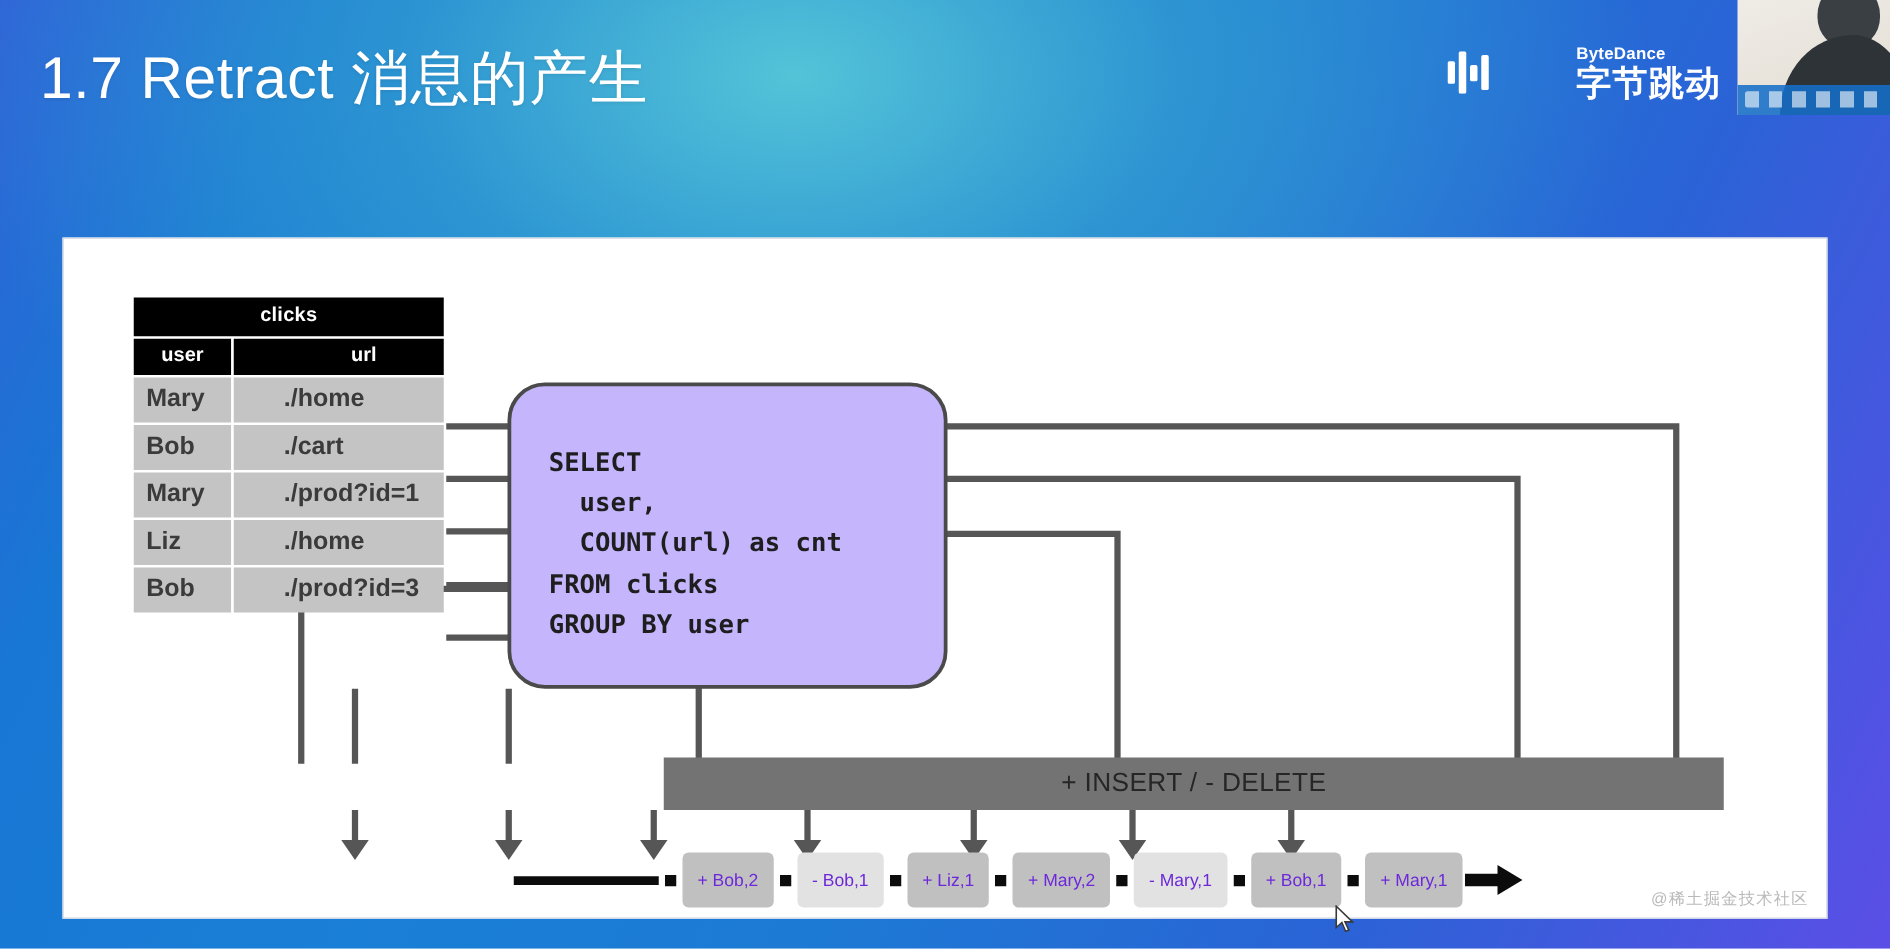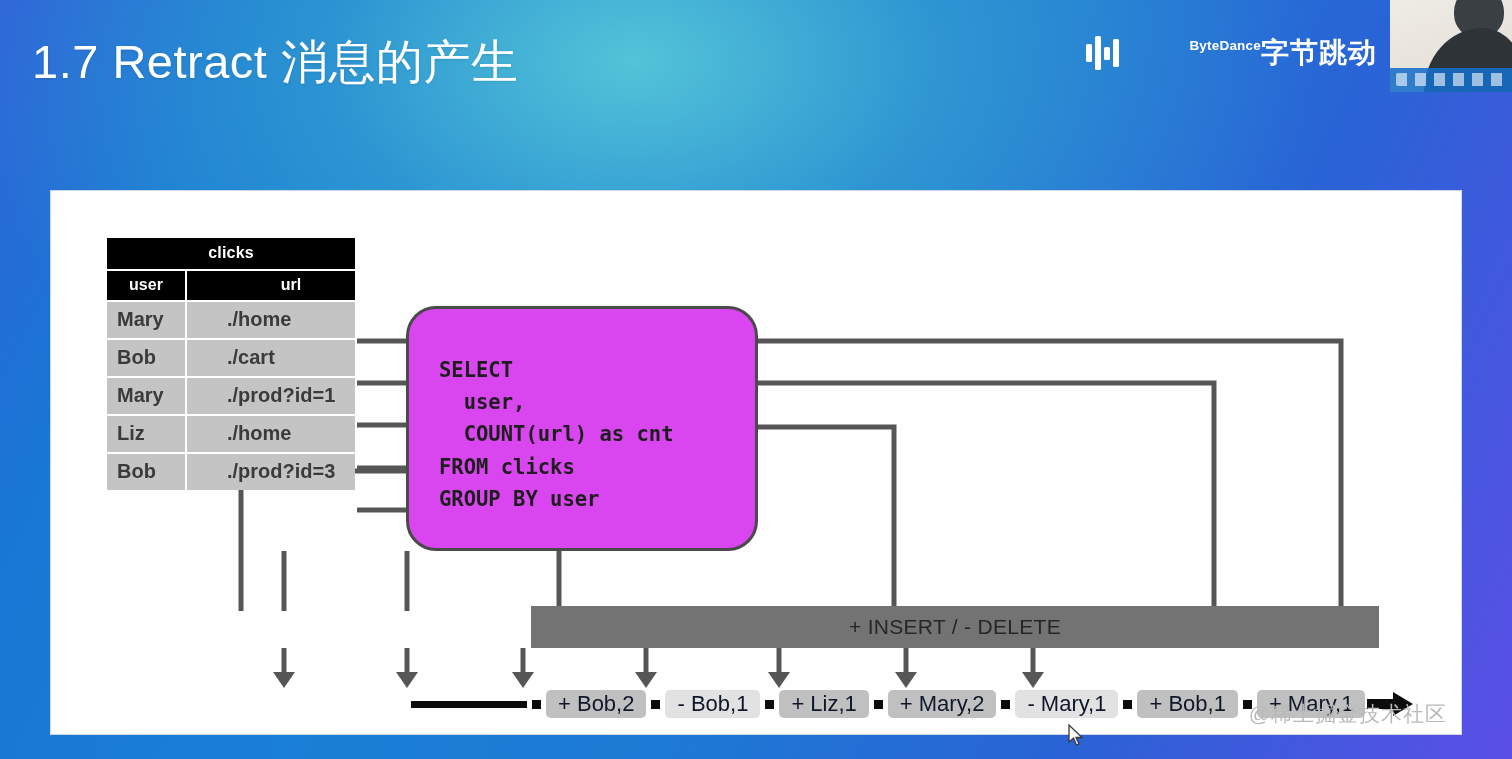--- a/index.html
+++ b/index.html
@@ -29,21 +29,21 @@
     text-shadow: 0 1px 3px rgba(0,0,0,0.10);
   }
 
   
   .brand {
     position: absolute;
     right: 135px; top: 36px;
     display: flex; align-items: center; gap: 11px;
   }
   .brand-mark { display: block; }
-  .brand-text { display: flex; flex-direction: row; line-height: 1; margin-left: 48px; }
+  .brand-text { display: flex; flex-direction: column; line-height: 1; margin-left: 48px; }
   .brand-en {
     font-size: 13.5px; color: #ffffff; font-weight: 700;
     letter-spacing: 0.2px; margin-bottom: 3px;
   }
   .brand-cn {
     font-size: 28px; color: #ffffff; font-weight: 700;
     letter-spacing: 1px;
   }
 
   
@@ -120,21 +120,21 @@
   }
   .col-user { width: 78px; }
   .col-url  { width: 168px; padding-left: 40px; }
   .sp { width: 2px; background: #ffffff; padding: 0; }
 
   
   .sql-box {
     position: absolute;
     left: 355px; top: 115px;
     width: 352px; height: 245px;
-    background: #d946ef;
+    background: #c4b5fd;
     border: 3px solid #4a4a4a;
     border-radius: 30px;
   }
   .sql-code {
     position: absolute;
     left: 30px; top: 45px;
     font-family: "DejaVu Sans Mono", monospace;
     font-size: 20.5px;
     line-height: 1.57;
     color: #1e1e1e;
@@ -161,41 +161,41 @@
   .stream {
     position: absolute;
     left: 360px; top: 498px;
     width: 1030px; height: 30px;
     display: flex; align-items: center;
   }
   .stream-rail {
     width: 116px; height: 7px; background: #0c0c0c; flex: none;
   }
   .tok {
-    height: 28px;
+    height: 44px;
     display: flex; align-items: center; justify-content: center;
-    font-size: 22px; color: #0f172a;
+    font-size: 14px; color: #6d28d9;
     border-radius: 5px;
     padding: 0 12px;
     white-space: nowrap;
     flex: none;
   }
   .tok-dark  { background: #c0c0c0; }
   .tok-light { background: #e2e2e2; }
   .tok-gap {
     width: 9px; height: 9px; background: #0c0c0c; flex: none;
     margin: 0 5px;
   }
   .stream-arrow { flex: none; margin-left: 2px; }
 
   
   .watermark {
     position: absolute;
     right: 14px; bottom: 6px;
-    font-size: 21px;
+    font-size: 13px;
     color: #b9b9b9;
     letter-spacing: 1px;
     white-space: nowrap;
     margin-top: 44px;
   }
 
   
   .cursor { position: absolute; left: 1068px; top: 724px; }
 </style>
 </head>

